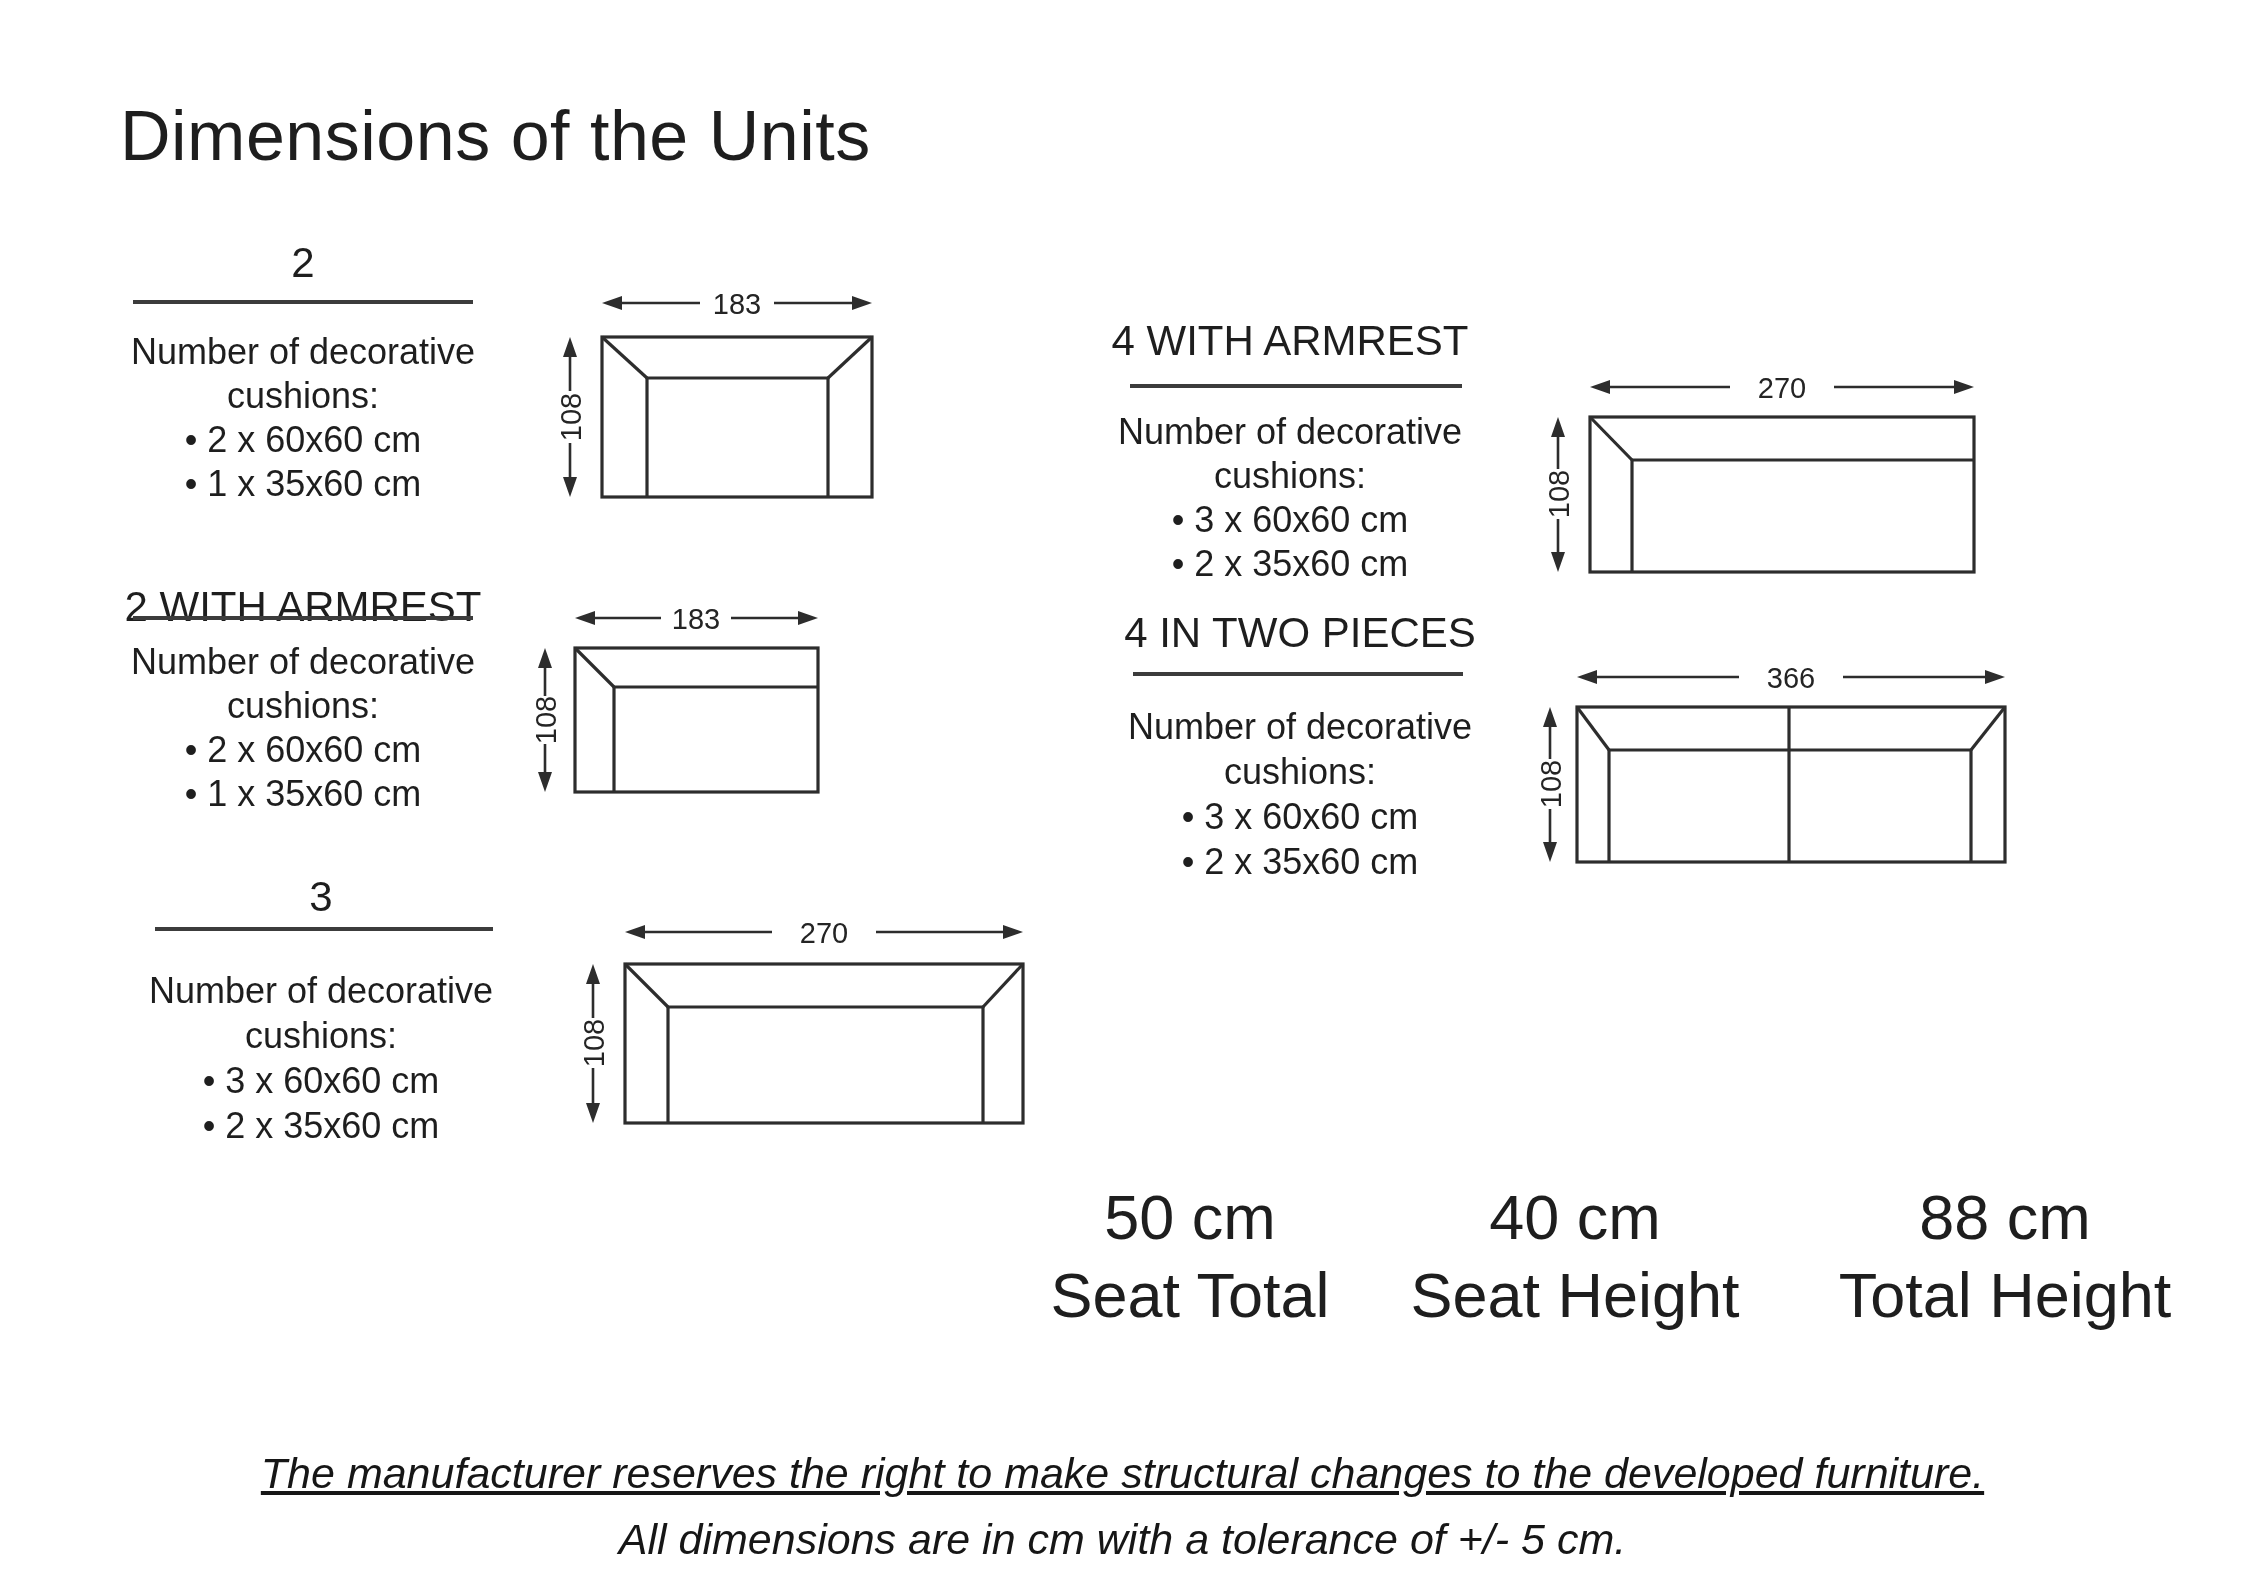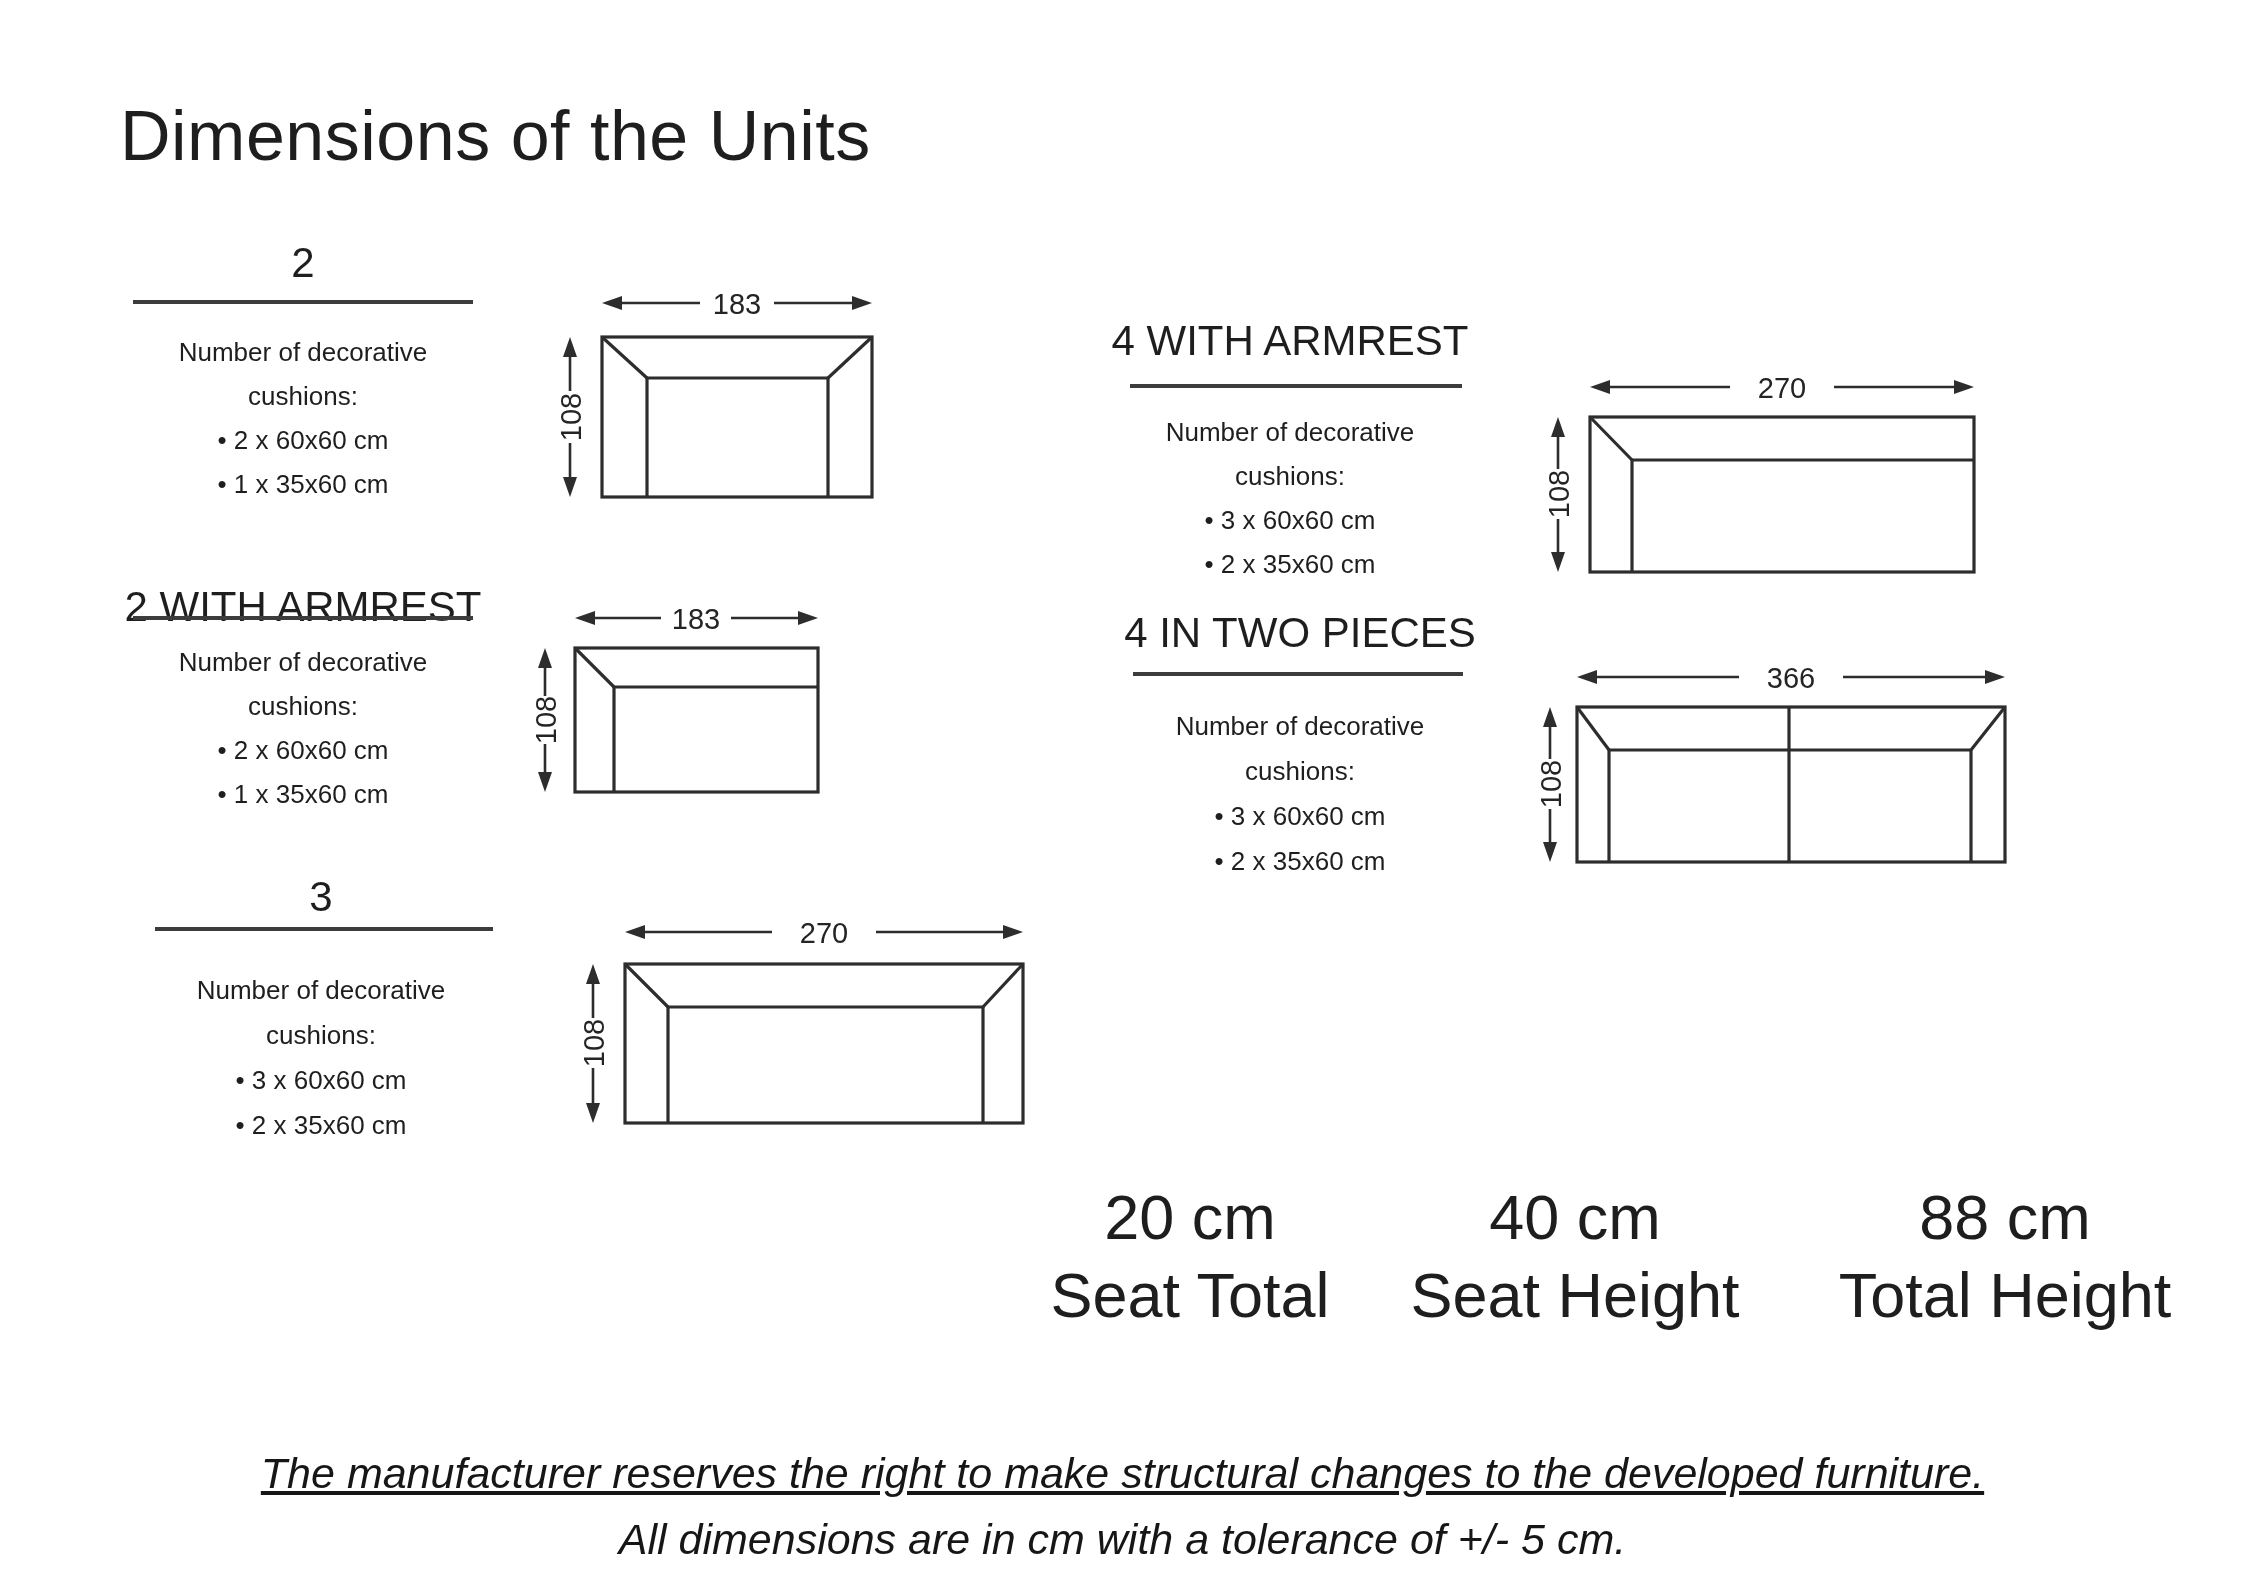--- a/index.html
+++ b/index.html
@@ -2,21 +2,21 @@
 <html><head>
 <meta charset="utf-8">
 <style>
   html,body{margin:0;padding:0;background:#ffffff;}
   body{width:2245px;height:1587px;position:relative;overflow:hidden;
        font-family:"Liberation Sans","DejaVu Sans",sans-serif;color:#1e1e1e;}
   .abs{position:absolute;}
   .page-title{left:120px;top:96px;font-size:70px;letter-spacing:0.5px;}
   .sec-heading{font-size:42px;text-align:center;line-height:1.1;white-space:nowrap;}
   .sec-rule{height:4px;background:#3c3c3c;}
-  .sec-body{font-size:26px;text-align:center;}
+  .sec-body{font-size:36px;text-align:center;}
   .sec-body div{line-height:44px;}
   .lh45 div{line-height:45px;}
   .col{width:400px;text-align:center;}
   svg{position:absolute;overflow:visible;}
   svg line, svg rect{stroke:#2d2d2d;fill:none;}
   svg rect{stroke-width:3.2px;}
   line.sofa{stroke-width:3.2px;}
   line.dimline{stroke-width:2.6px;}
   svg polygon{fill:#2d2d2d;stroke:none;}
   text.dim{font:29px "Liberation Sans","DejaVu Sans",sans-serif;fill:#242424;}
@@ -158,21 +158,21 @@
   <polygon points="30,217 23,197 37,197"></polygon>
   <rect x="57" y="62" width="428" height="155"></rect>
   <line class="sofa" x1="57" y1="62" x2="89" y2="105"></line>
   <line class="sofa" x1="485" y1="62" x2="451" y2="105"></line>
   <line class="sofa" x1="89" y1="105" x2="451" y2="105"></line>
   <line class="sofa" x1="89" y1="105" x2="89" y2="217"></line>
   <line class="sofa" x1="451" y1="105" x2="451" y2="217"></line>
   <line class="sofa" x1="269" y1="62" x2="269" y2="217"></line>
 </svg>
 
-<div class="abs stat-value" style="left:960px;top:1181px;">20 cm</div>
+<div class="abs stat-value" style="left:960px;top:1181px;">50 cm</div>
 <div class="abs stat-label" style="left:960px;top:1259px;">Seat Total</div>
 <div class="abs stat-value" style="left:1345px;top:1181px;">40 cm</div>
 <div class="abs stat-label" style="left:1345px;top:1259px;">Seat Height</div>
 <div class="abs stat-value" style="left:1775px;top:1181px;">88 cm</div>
 <div class="abs stat-label" style="left:1775px;top:1259px;">Total Height</div>
 
 <div class="abs footer-line" style="top:1449px;text-decoration:underline;">The manufacturer reserves the right to make structural changes to the developed furniture.</div>
 <div class="abs footer-line" style="top:1515px;">All dimensions are in cm with a tolerance of +/- 5 cm.</div>
 
 </body></html>

